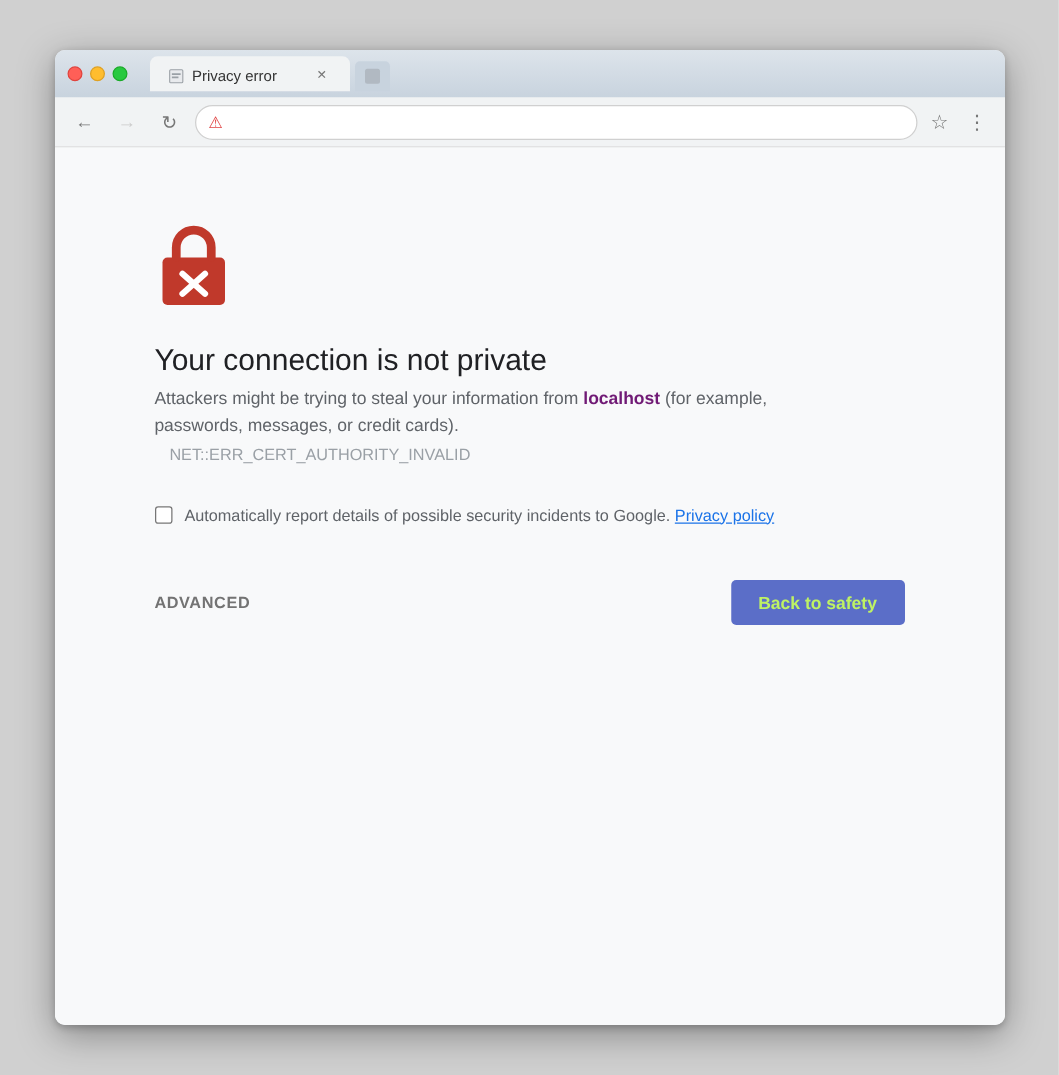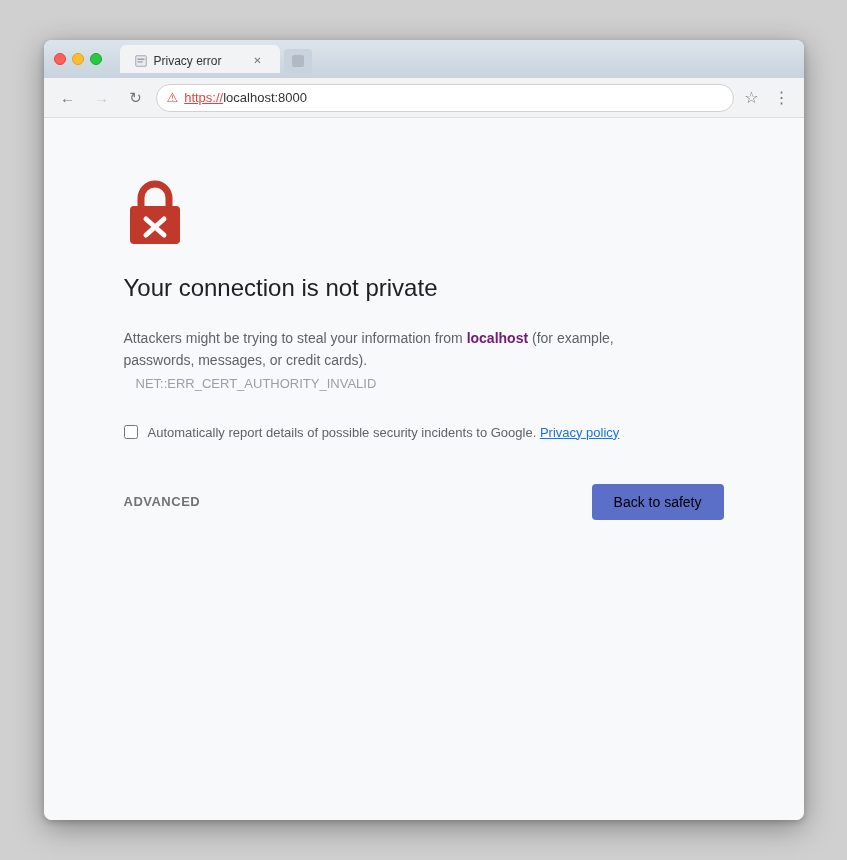--- a/index.html
+++ b/index.html
@@ -196,21 +196,21 @@
     }
 
     .error-icon-container {
       margin-bottom: 24px;
     }
 
     .error-heading {
       font-size: 24px;
       font-weight: 400;
       color: #202124;
-      margin-bottom: 25px;
+      margin-bottom: 4px;
     }
 
     .error-description {
       font-size: 14px;
       color: #5f6368;
       line-height: 1.6;
       max-width: 500px;
       margin-bottom: 30px;
     }
 
@@ -263,27 +263,27 @@
       font-weight: 600;
       letter-spacing: 0.5px;
       cursor: pointer;
       background: none;
       border: none;
       padding: 0;
     }
 
     .back-safety-btn {
       background: #5b6ec8;
-      color: #000000;
+      color: #bef264;
       border: none;
       border-radius: 4px;
       padding: 10px 22px;
       font-size: 14px;
       cursor: pointer;
-      font-weight: 400;
+      font-weight: 700;
       margin-left: 16px;
     }
   </style>
 </head>
 <body>
 
 <div class="browser-window">
 
   <div class="title-bar">
     <div class="traffic-lights">
@@ -309,23 +309,20 @@
     </div>
   </div>
 
   <div class="nav-bar">
     <button class="nav-btn">←</button>
     <button class="nav-btn disabled">→</button>
     <button class="nav-btn">↻</button>
 
     <div class="address-bar">
       <span class="warning-icon">⚠</span>
-      <span class="address-text">
-        <span class="protocol">https://</span><span>localhost:8000</span>
-      </span>
     </div>
 
     <div class="address-right">
       <div class="star-btn">☆</div>
       <div class="menu-btn">⋮</div>
     </div>
   </div>
 
   <div class="page-content">
 

